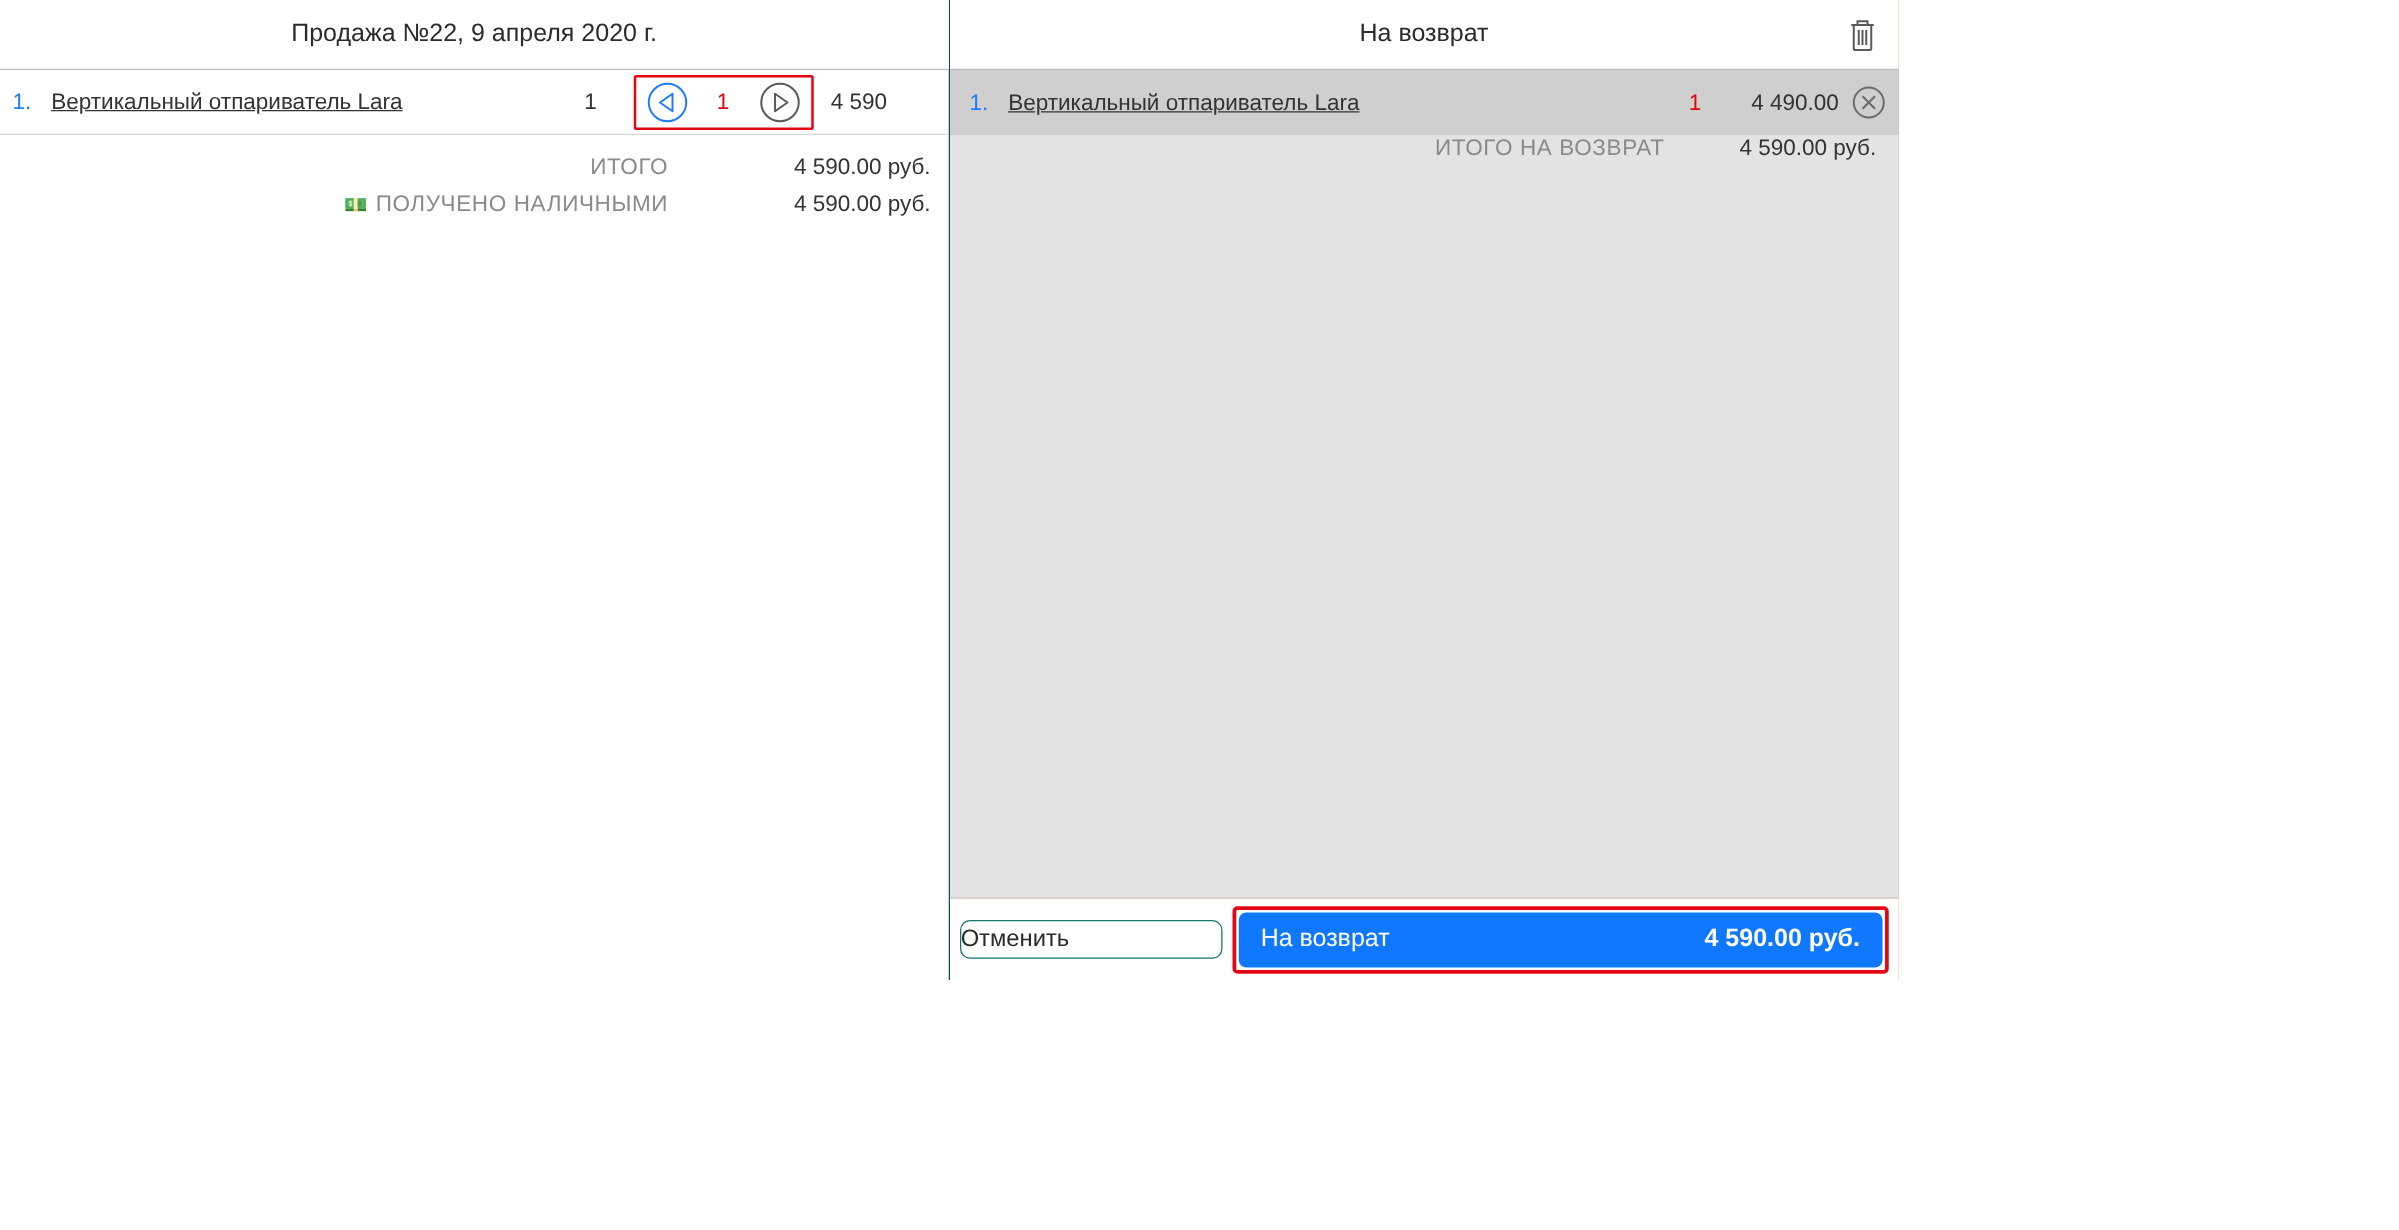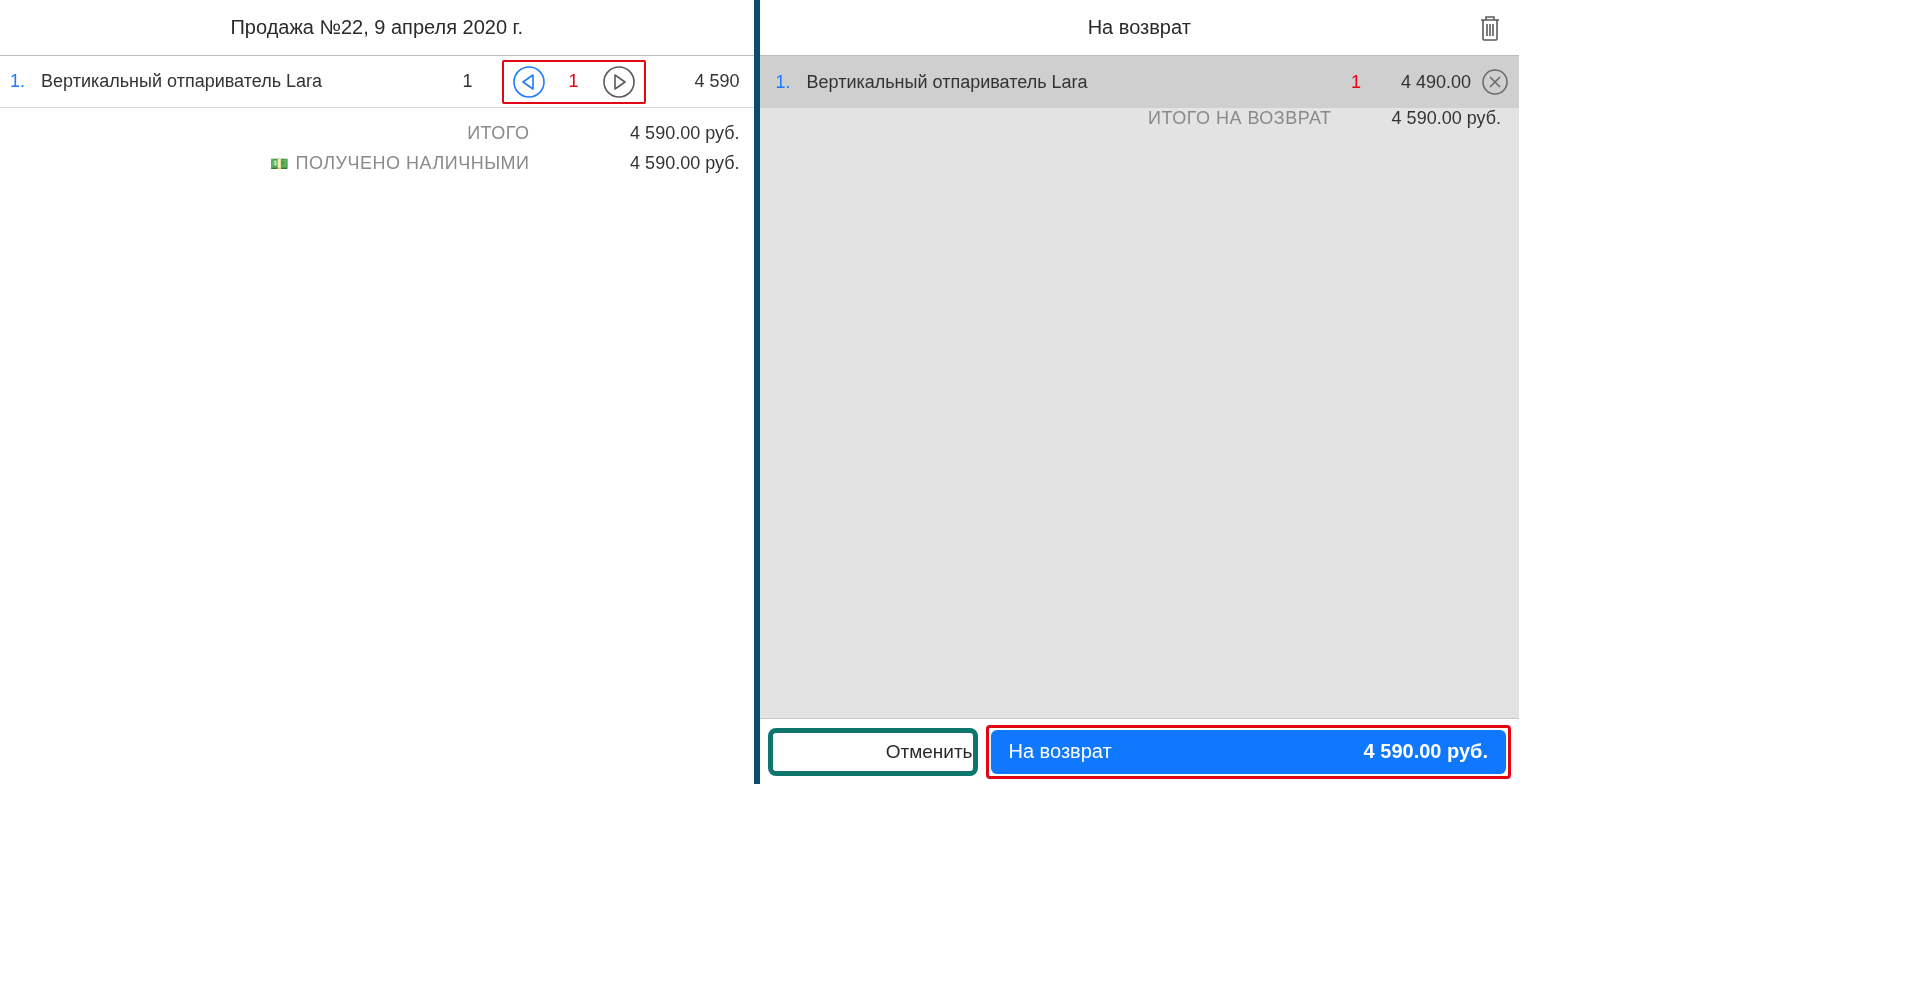--- a/index.html
+++ b/index.html
@@ -14,21 +14,21 @@
     display: flex;
     width: 100%;
     height: 100%;
   }
   .pane {
     flex: 1 1 50%;
     display: flex;
     flex-direction: column;
     min-width: 0;
   }
-  .pane-left { border-right: 6px solid #0c4a6e; background:#fff; }
+  .pane-left { border-right: 1px solid #0c4a6e; background:#fff; }
   .pane-right { background: #f97316; }
   .header {
     height: 56px;
     display:flex;
     align-items:center;
     justify-content:center;
     background:#fff;
     border-bottom:1px solid #bdbdbd;
     position:relative;
     font-size:20px;
@@ -47,41 +47,41 @@
   .sale-row {
     display:flex;
     align-items:center;
     height:52px;
     padding:0 14px 0 10px;
     border-bottom:1px solid #d8d8d8;
     font-size:18px;
     color:#333;
   }
   .row-index { color:#1f7cff; margin-right:16px; font-size:18px;}
-  .row-name { flex:1; }
+  .row-name { flex:1;text-decoration:underline; }
   .row-orig-qty { width:40px; text-align:center;}
   .qty-box {
     display:flex;
     align-items:center;
     justify-content:center;
     gap:18px;
     border:2px solid #e30613;
     border-radius:2px;
     height:44px;
     padding:0 8px;
     margin:0 14px;
   }
   .qty-val { color:#e30613; font-size:18px; min-width:20px; text-align:center;}
   .circ-btn {
     width:34px; height:34px; border-radius:50%;
     display:flex; align-items:center; justify-content:center;
     cursor:pointer;
   }
   .circ-btn svg { width:34px; height:34px; }
-  .row-price { width:80px; text-align:right;}
+  .row-price { width:80px; text-align:left;}
   
   .totals-left {
     padding:10px 14px 0 0;
     font-size:18px;
     color:#8a8a8a;
   }
   .tot-line {
     display:flex;
     justify-content:flex-end;
     align-items:center;
@@ -129,27 +129,27 @@
     height:66px;
     background:#fff;
     border-top:1px solid #c7c7c7;
     display:flex;
     align-items:center;
     padding:8px 8px;
     gap:8px;
   }
   .btn-cancel {
     flex:0 0 210px;
-    height:48px;
-    border:5px solid #0f766e;
+    height:31px;
+    border:1px solid #0f766e;
     border-radius:8px;
     background:#fff;
     font-size:19px;
     color:#2a2a2a;
-    display:flex; align-items:center; justify-content:flex-end;
+    display:flex; align-items:center; justify-content:flex-start;
     cursor:pointer;
   }
   .btn-return-wrap {
     flex:1;
     border:3px solid #e30613;
     border-radius:4px;
     padding:2px;
     height:54px;
     display:flex;
   }

